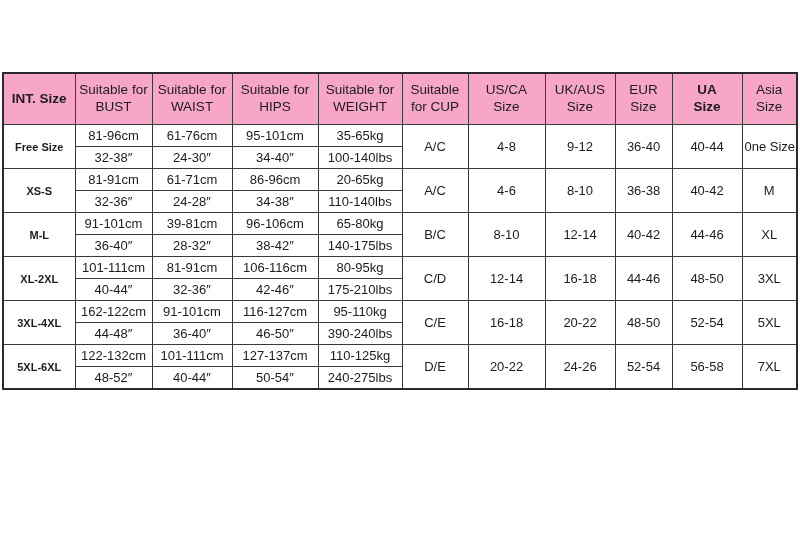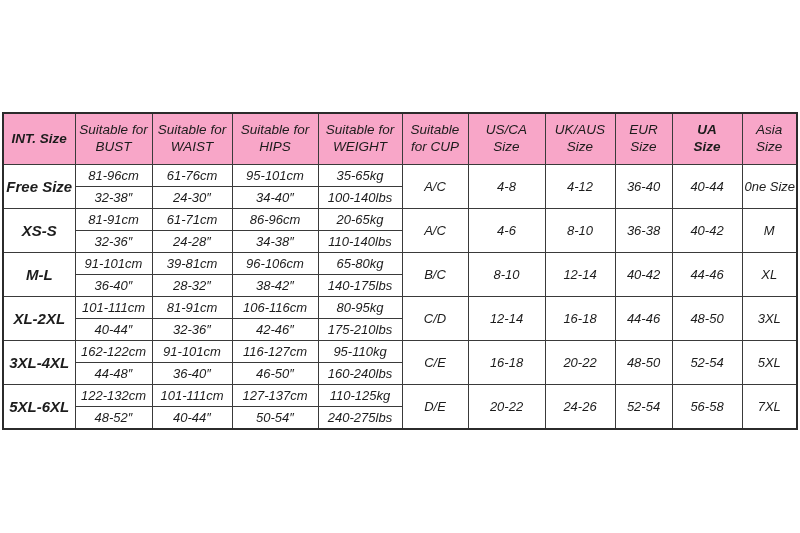--- a/index.html
+++ b/index.html
@@ -9,22 +9,21 @@
     height: 533px;
     background: #ffffff;
     font-family: "Liberation Sans", sans-serif;
   }
   .page {
     width: 800px;
     height: 533px;
     overflow: hidden;
   }
   .table-wrap {
-    padding-top: 112px;
-    font-style: italic;
+    padding-top: 72px;
   }
   table.size-chart {
     border-collapse: collapse;
     table-layout: fixed;
     width: 794px;
     margin: 0 auto;
     border: 2px solid #2b2b2b;
   }
   table.size-chart th,
   table.size-chart td {
@@ -47,21 +46,21 @@
   thead th .ln { display: block; }
   thead th .ln:empty { display: none; }
   tbody td, tbody th {
     background: #ffffff;
     height: 21px;
     font-size: 13px;
     font-weight: normal;
   }
   tbody th.size-label {
     font-weight: bold;
-    font-size: 15px;
+    font-size: 11px;
   }
 </style>
 </head>
 <body>
 
 <div class="page">
   <div class="table-wrap">
     <table class="size-chart">
       <colgroup>
         <col style="width:72px">
@@ -126,21 +125,21 @@
       <tbody>
 
         <tr>
           <th class="size-label" rowspan="2">Free Size</th>
           <td>81-96cm</td>
           <td>61-76cm</td>
           <td>95-101cm</td>
           <td>35-65kg</td>
           <td rowspan="2">A/C</td>
           <td rowspan="2">4-8</td>
-          <td rowspan="2">4-12</td>
+          <td rowspan="2">9-12</td>
           <td rowspan="2">36-40</td>
           <td rowspan="2">40-44</td>
           <td rowspan="2">0ne Size</td>
         </tr>
         <tr>
           <td>32-38″</td>
           <td>24-30″</td>
           <td>34-40″</td>
           <td>100-140lbs</td>
         </tr>
@@ -215,21 +214,21 @@
           <td rowspan="2">16-18</td>
           <td rowspan="2">20-22</td>
           <td rowspan="2">48-50</td>
           <td rowspan="2">52-54</td>
           <td rowspan="2">5XL</td>
         </tr>
         <tr>
           <td>44-48″</td>
           <td>36-40″</td>
           <td>46-50″</td>
-          <td>160-240lbs</td>
+          <td>390-240lbs</td>
         </tr>
 
         <tr>
           <th class="size-label" rowspan="2">5XL-6XL</th>
           <td>122-132cm</td>
           <td>101-111cm</td>
           <td>127-137cm</td>
           <td>110-125kg</td>
           <td rowspan="2">D/E</td>
           <td rowspan="2">20-22</td>

